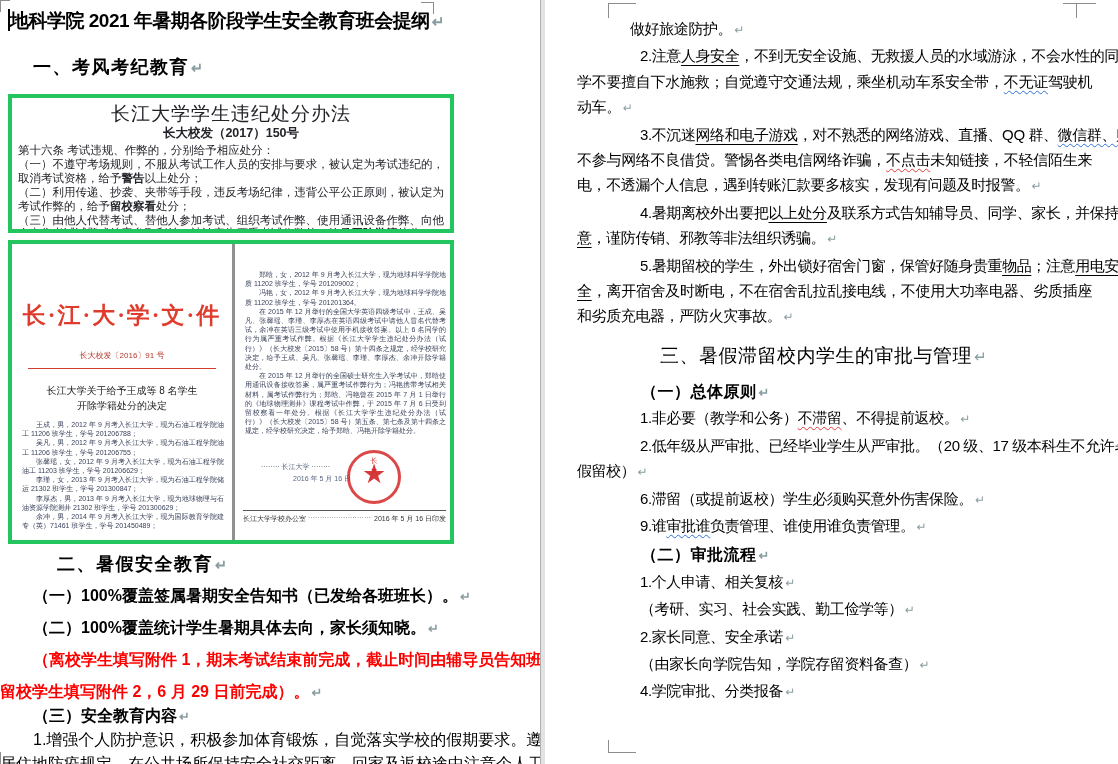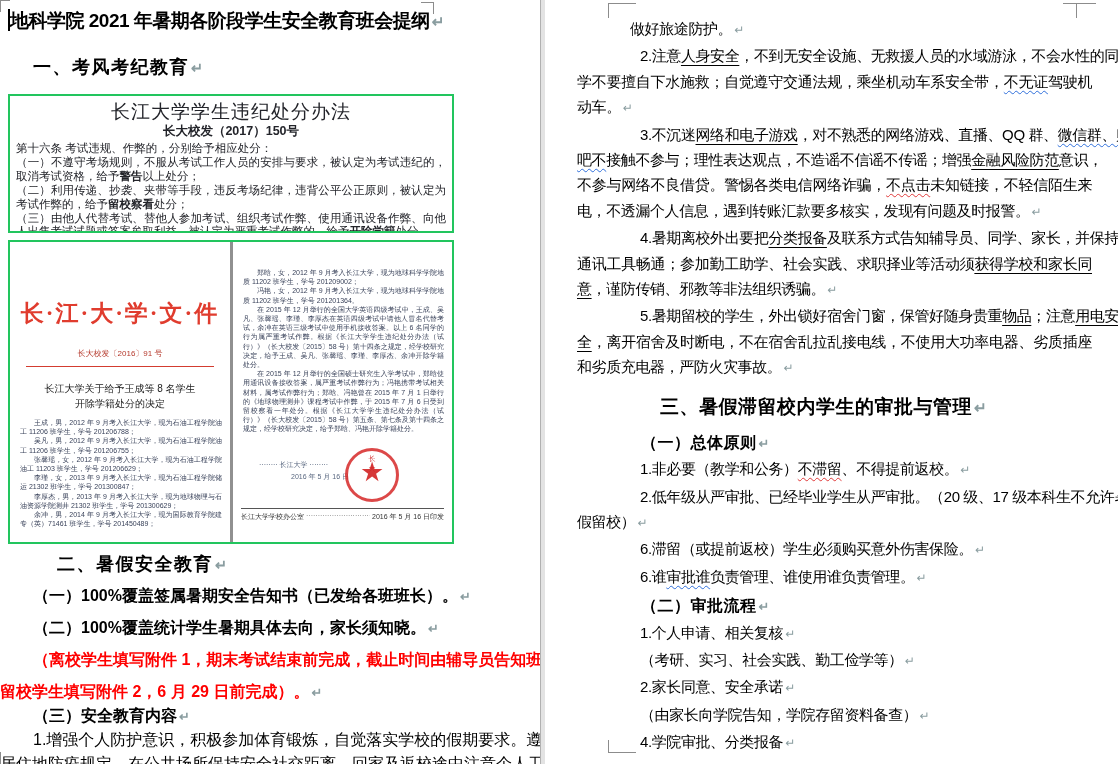--- a/index.html
+++ b/index.html
@@ -22,21 +22,21 @@
   
   .hdr .ln{position:absolute;}
   .hdr .ln:nth-child(1){left:10px;top:8px;font-size:19px;font-weight:bold;letter-spacing:-0.5px;}
   .hdr .ln:nth-child(2){left:33px;top:55px;font-size:18px;font-weight:bold;letter-spacing:1.5px;}
   #caret{position:absolute;left:8px;top:9px;width:1.5px;height:22px;background:#000;}
 
   
   .mark{position:absolute;background:#8c8c8c;}
 
   
-  .bluebox{position:absolute;left:8px;box-sizing:border-box;border:2px solid #22c55e;background:#fff;overflow:hidden;}
+  .bluebox{position:absolute;left:8px;box-sizing:border-box;border:4px solid #22c55e;background:#fff;overflow:hidden;}
   #box1{top:94px;width:446px;height:139px;padding:4px 6px 0 6px;color:#23242a;}
   #box1 .bt{text-align:center;font-size:19px;letter-spacing:1px;font-family:"Liberation Serif",serif;line-height:23px;}
   #box1 .bs{text-align:center;font-size:12.5px;font-weight:bold;line-height:16px;margin-bottom:3px;}
   #box1 p{margin:0;font-size:11.5px;line-height:13.9px;text-align:justify;}
   #box2{top:240px;width:446px;height:304px;}
   #imgdiv{position:absolute;left:220px;top:0;width:3px;height:100%;background:#909090;}
 
   
   .docimg{position:absolute;top:0;height:100%;overflow:hidden;}
   #doc-l{left:0;width:220px;border-radius:30px;}
@@ -72,21 +72,21 @@
   .lvblock .ln:nth-child(6){top:706px;font-weight:bold;}
   .lvblock .ln:nth-child(7){top:730px;}
   .lvblock .ln:nth-child(8){top:754px;left:0;}
 
   
   #rtext{position:absolute;left:32px;top:0;width:515px;padding-top:16px;}
   #rtext .ln{font-size:15px;line-height:25.4px;letter-spacing:-0.4px;}
   #rtext .just{text-align:justify;text-align-last:justify;}
   #rtext .ind{padding-left:63px;}
   #rtext .part{padding-left:53px;}
-  #rtext .h1{font-size:19px;font-weight:bold;line-height:28px;margin-top:11px;margin-bottom:8px;padding-left:83px;letter-spacing:0.5px;}
+  #rtext .h1{font-size:19px;font-weight:normal;line-height:28px;margin-top:11px;margin-bottom:8px;padding-left:83px;letter-spacing:0.5px;}
   #rtext .h2{font-size:16px;font-weight:bold;margin-top:2px;padding-left:64px;letter-spacing:0.5px;}
 </style>
 </head>
 <body>
 
 <div id="page-left" class="page">
   <div id="caret"></div>
 
   <div class="mark" style="left:0;top:0;width:1px;height:12px;"></div>
   <div class="mark" style="left:0;top:0;width:10px;height:1px;"></div>
@@ -170,36 +170,34 @@
   <div class="mark" style="left:531px;top:3px;width:1px;height:15px;"></div>
   <div class="mark" style="left:63px;top:752px;width:28px;height:1px;"></div>
   <div class="mark" style="left:63px;top:740px;width:1px;height:13px;"></div>
 
   <div id="rtext">
       <div class="ln part"><span>做好旅途防护。</span><span class="pm">↵</span></div>
       <div class="ln ind just"><span>2.注意</span><span class="u">人身安全</span><span>，不到无安全设施、无救援人员的水域游泳，不会水性的同</span></div>
       <div class="ln just"><span>学不要擅自下水施救；自觉遵守交通法规，乘坐机动车系安全带，</span><span class="wb">不无证</span><span>驾驶机</span></div>
       <div class="ln"><span>动车。</span><span class="pm">↵</span></div>
       <div class="ln ind just"><span>3.不沉迷</span><span class="u">网络和电子游戏</span><span>，对不熟悉的网络游戏、直播、QQ 群、</span><span class="wb">微信群、贴</span></div>
-      <div class="ln just"><span class="wb">吧不</span><span>接触不参与；理性表达观点，不造谣不信谣不传谣；增强</span><span class="u">金融风险防范</span><span>意识，</span></div>
       <div class="ln just"><span>不参与网络不良借贷。警惕各类电信网络诈骗，</span><span class="wr">不点击</span><span>未知链接，不轻信陌生来</span></div>
       <div class="ln"><span>电，不透漏个人信息，遇到转账汇款要多核实，发现有问题及时报警。</span><span class="pm">↵</span></div>
-      <div class="ln ind just"><span>4.暑期离校外出要把</span><span class="u">分类报备</span><span>及联系方式告知辅导员、同学、家长，并保持</span></div>
-      <div class="ln just"><span>通讯工具畅通；参加勤工助学、社会实践、求职择业等活动须</span><span class="u">获得学校和家长同</span></div>
+      <div class="ln ind just"><span>4.暑期离校外出要把</span><span class="u">以上处分</span><span>及联系方式告知辅导员、同学、家长，并保持</span></div>
       <div class="ln"><span class="u">意</span><span>，谨防传销、邪教等非法组织诱骗。</span><span class="pm">↵</span></div>
       <div class="ln ind just"><span>5.暑期留校的学生，外出锁好宿舍门窗，保管好随身贵重</span><span class="u">物品</span><span>；注意</span><span class="u">用电安</span></div>
       <div class="ln just"><span class="u">全</span><span>，离开宿舍及时断电，不在宿舍乱拉乱接电线，不使用大功率电器、劣质插座</span></div>
       <div class="ln"><span>和劣质充电器，严防火灾事故。</span><span class="pm">↵</span></div>
       <div class="ln h1"><span>三、暑假滞留校内学生的审批与管理</span><span class="pm">↵</span></div>
       <div class="ln h2"><span>（一）总体原则</span><span class="pm">↵</span></div>
       <div class="ln ind"><span>1.非必要（教学和公务）</span><span class="wr">不滞留</span><span>、不得提前返校。</span><span class="pm">↵</span></div>
       <div class="ln ind just"><span>2.低年级从严审批、已经毕业学生从严审批。（20 级、17 级本科生不允许暑</span></div>
       <div class="ln"><span>假留校）</span><span class="pm">↵</span></div>
       <div class="ln ind"><span>6.滞留（或提前返校）学生必须购买意外伤害保险。</span><span class="pm">↵</span></div>
-      <div class="ln ind"><span>6.谁</span><span class="wb">审批谁</span><span>负责管理、谁使用谁负责管理。</span><span class="pm">↵</span></div>
+      <div class="ln ind"><span>9.谁</span><span class="wb">审批谁</span><span>负责管理、谁使用谁负责管理。</span><span class="pm">↵</span></div>
       <div class="ln h2"><span>（二）审批流程</span><span class="pm">↵</span></div>
       <div class="ln ind"><span>1.个人申请、相关复核</span><span class="pm">↵</span></div>
       <div class="ln ind"><span>（考研、实习、社会实践、勤工俭学等）</span><span class="pm">↵</span></div>
       <div class="ln ind"><span>2.家长同意、安全承诺</span><span class="pm">↵</span></div>
       <div class="ln ind"><span>（由家长向学院告知，学院存留资料备查）</span><span class="pm">↵</span></div>
       <div class="ln ind"><span>4.学院审批、分类报备</span><span class="pm">↵</span></div>
     </div>
 </div>
 
 </body></html>

